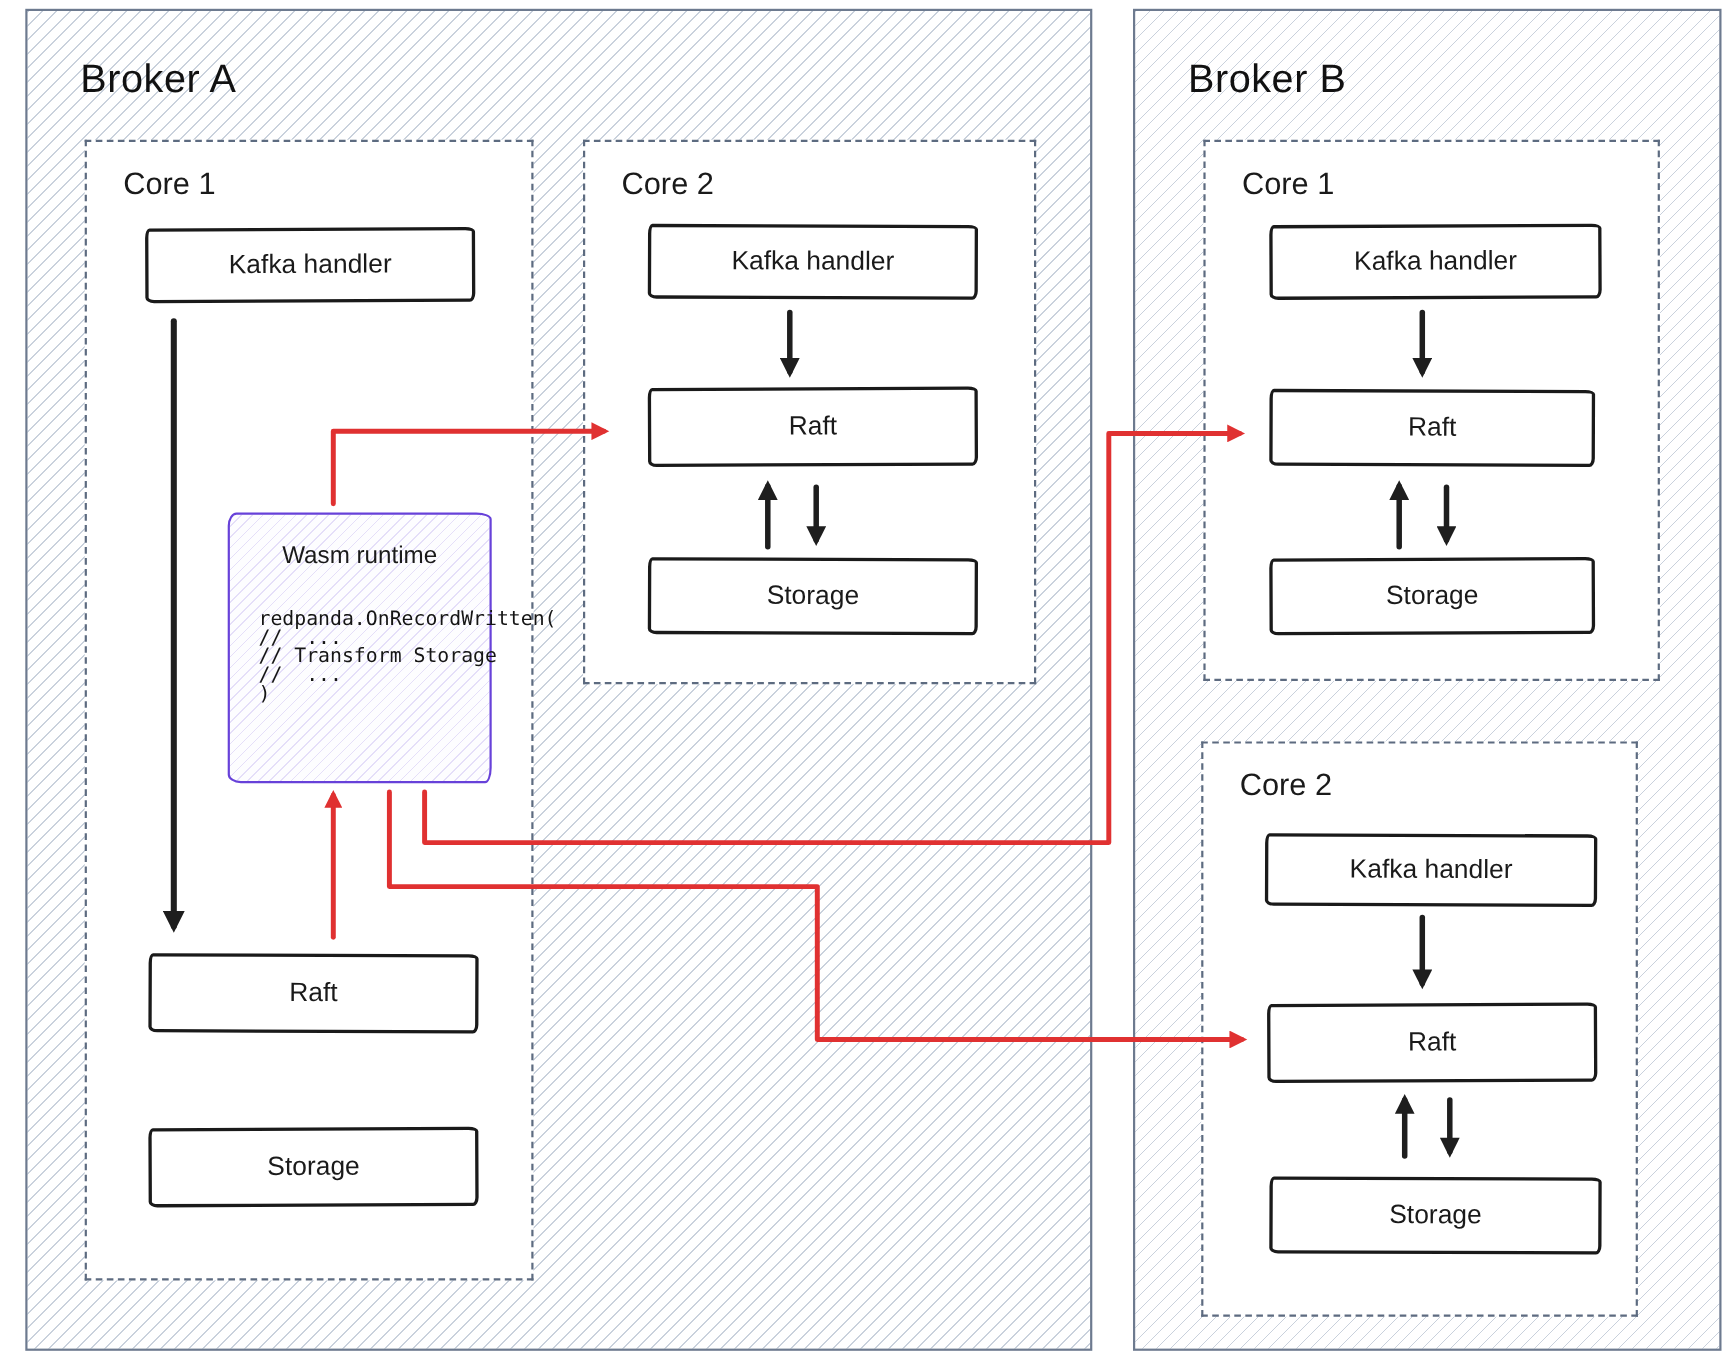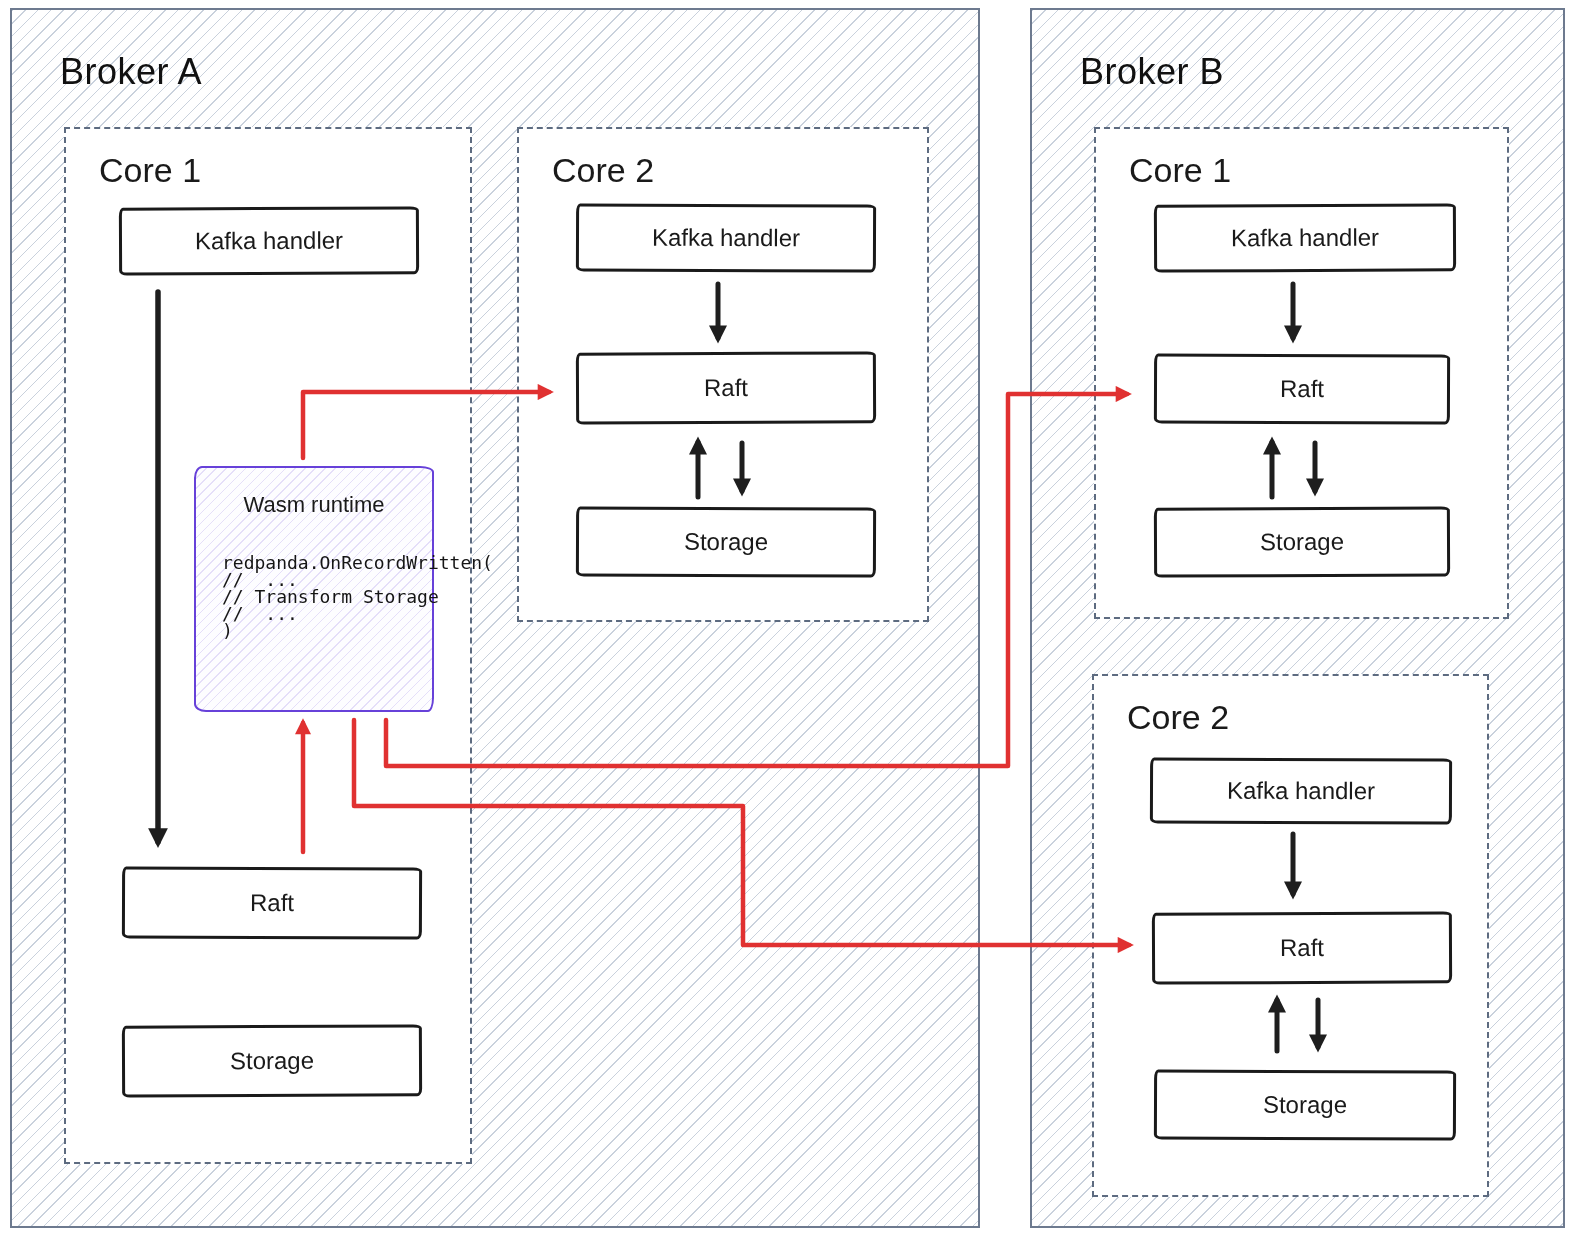--- a/index.html
+++ b/index.html
@@ -9,36 +9,36 @@
     position:relative; width:1573px; height:1242px; background:#fff; overflow:hidden;
   }
   
   .broker {
     position:absolute; background-color:#fff;
     background-image:repeating-linear-gradient(135deg,
       rgba(148,164,186,0.50) 0px, rgba(148,164,186,0.50) 1px,
       transparent 1px, transparent 9px);
     border:2.5px solid #6d7a8f;
   }
-  #broker-a { left:10px; top:8px; width:970px; height:1220px; }
+  #broker-a { left:23px; top:8px; width:970px; height:1220px; }
   #broker-b { left:1030px; top:8px; width:535px; height:1220px;text-align:center; }
   .broker-title {
     position:absolute; left:48px; top:42px;
     font-size:36px; line-height:1.1; color:#111; letter-spacing:0.5px;
   }
   
   .core {
     position:absolute; background:#fff; border:2px dashed #5d6b80;
   }
   #core-a1 { left:52px;  top:117px; width:408px; height:1037px; }
   #core-a2 { left:505px; top:117px; width:412px; height:495px; }
   #core-b1 { left:62px;  top:117px; width:415px; height:492px; }
   #core-b2 { left:60px;  top:664px; width:397px; height:523px; }
   .core-label {
-    position:absolute; left:33px; top:22px; font-size:34px; color:#1a1a1a;
+    position:absolute; left:33px; top:22px; font-size:28px; color:#1a1a1a;
   }
   
   .node {
     position:absolute; background:#fff; border:3px solid #1a1a1a;
     border-radius:4px 9px 5px 8px / 9px 4px 8px 5px;
     display:flex; align-items:center; justify-content:center;
     font-size:24px; color:#1a1a1a;
   }
   .tilt-a { transform:rotate(-0.25deg); }
   .tilt-b { transform:rotate(0.2deg); }

